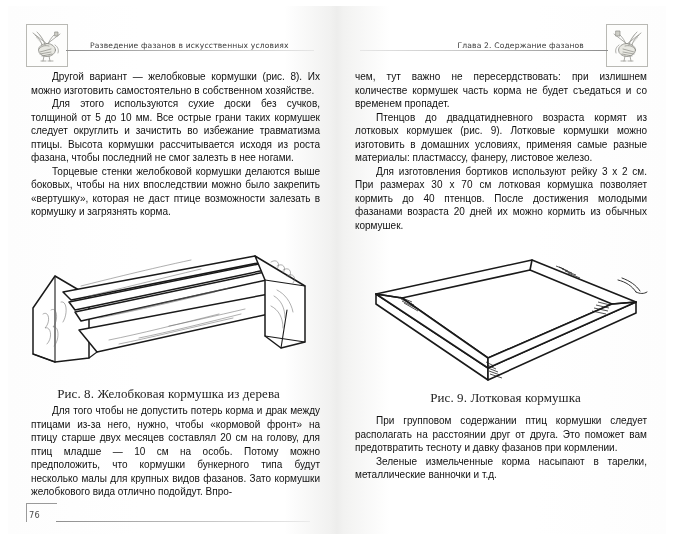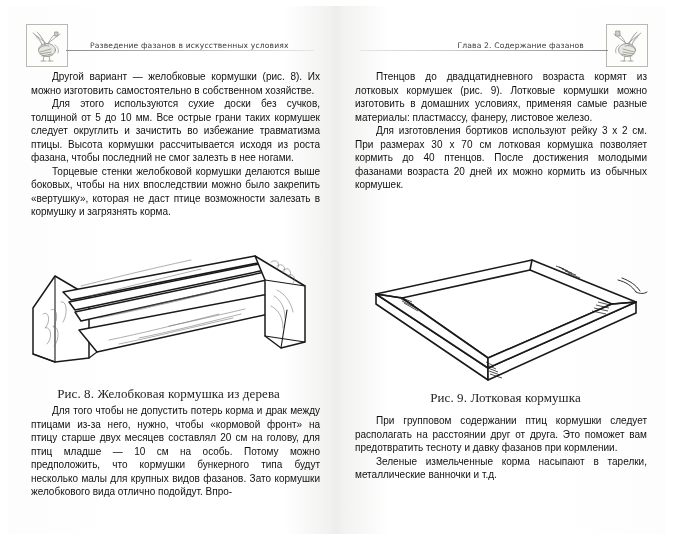--- a/index.html
+++ b/index.html
@@ -278,20 +278,25 @@
       </svg>
       <p class="fig-caption" style="margin-top: 8px;">Рис. 8. Желобковая кормушка из дерева</p>
     </div>
 
     <div class="col" style="top: 404px;">
       <p class="body">
         <span>Для того чтобы не допустить потерь корма и драк между птицами из-за него, нужно, чтобы «кормовой фронт» на птицу старше двух месяцев составлял 20 см на голову, для птиц младше — 10 см на особь. Потому можно предположить, что кормушки бункерного типа будут несколько малы для крупных видов фазанов. Зато кормушки желобкового вида отлично подойдут. Впро-</span>
       </p>
     </div>
 
+    <div class="folio folio-left">
+      <div class="folio-box"></div>
+      <div class="folio-rule"></div>
+      <div class="folio-num">76</div>
+    </div>
   </div>
 
   <div class="page page-right">
 
     <div class="header header-right">
       <div class="header-row">
         <div class="header-title">Глава 2. Содержание фазанов</div>
         <div class="vignette">
           <svg width="40" height="41" viewBox="0 0 40 41">
             <rect x="0" y="0" width="40" height="41" fill="#fdfdfc"></rect>
@@ -312,20 +317,23 @@
             <g stroke="#a9a9a2" stroke-width="0.5" fill="none">
               <path d="M31 12 L23 21 M28 9 L21 20"></path>
             </g>
           </svg>
         </div>
       </div>
     </div>
     <div class="header-rule header-rule-right"></div>
 
     <div class="col">
+      <p class="body" style="text-indent:0;">
+        <span>чем, тут важно не пересердствовать: при излишнем количестве кормушек часть корма не будет съедаться и со временем пропадет.</span>
+      </p>
       <p class="body">
         <span>Птенцов до двадцатидневного возраста кормят из лотковых кормушек (рис. 9). Лотковые кормушки можно изготовить в домашних условиях, применяя самые разные материалы: пластмассу, фанеру, листовое железо.</span>
       </p>
       <p class="body">
         <span>Для изготовления бортиков используют рейку 3 х 2 см. При размерах 30 х 70 см лотковая кормушка позволяет кормить до 40 птенцов. После достижения молодыми фазанами возраста 20 дней их можно кормить из обычных кормушек.</span>
       </p>
     </div>
 
     <div class="figure" style="top: 258px;">
       <svg width="292" height="125" viewBox="0 0 292 125">

